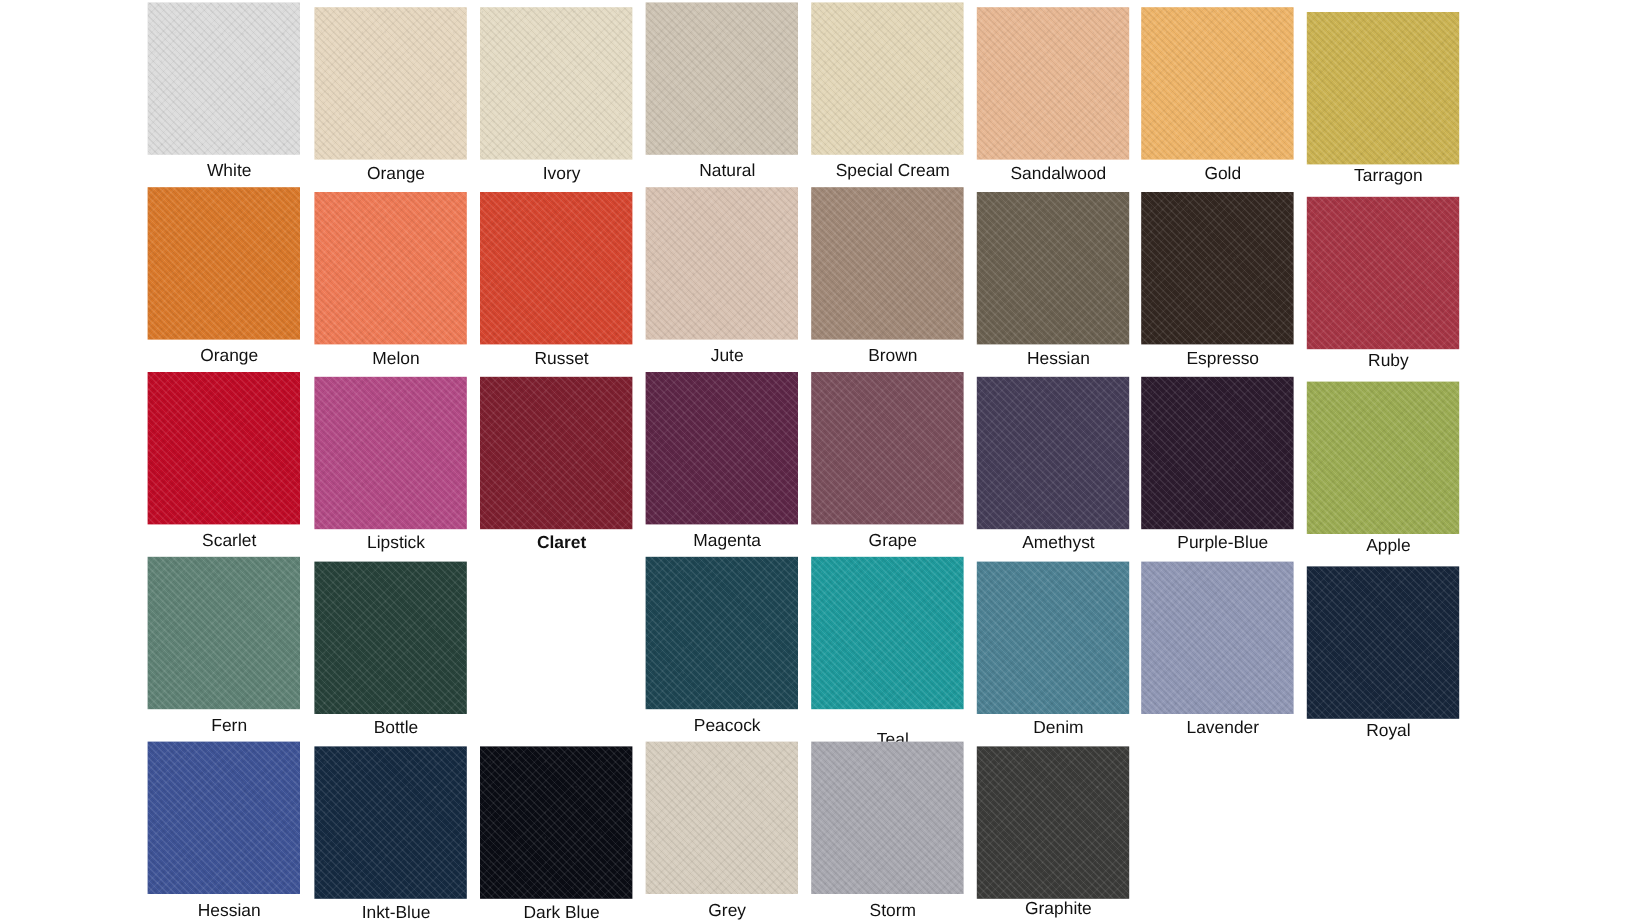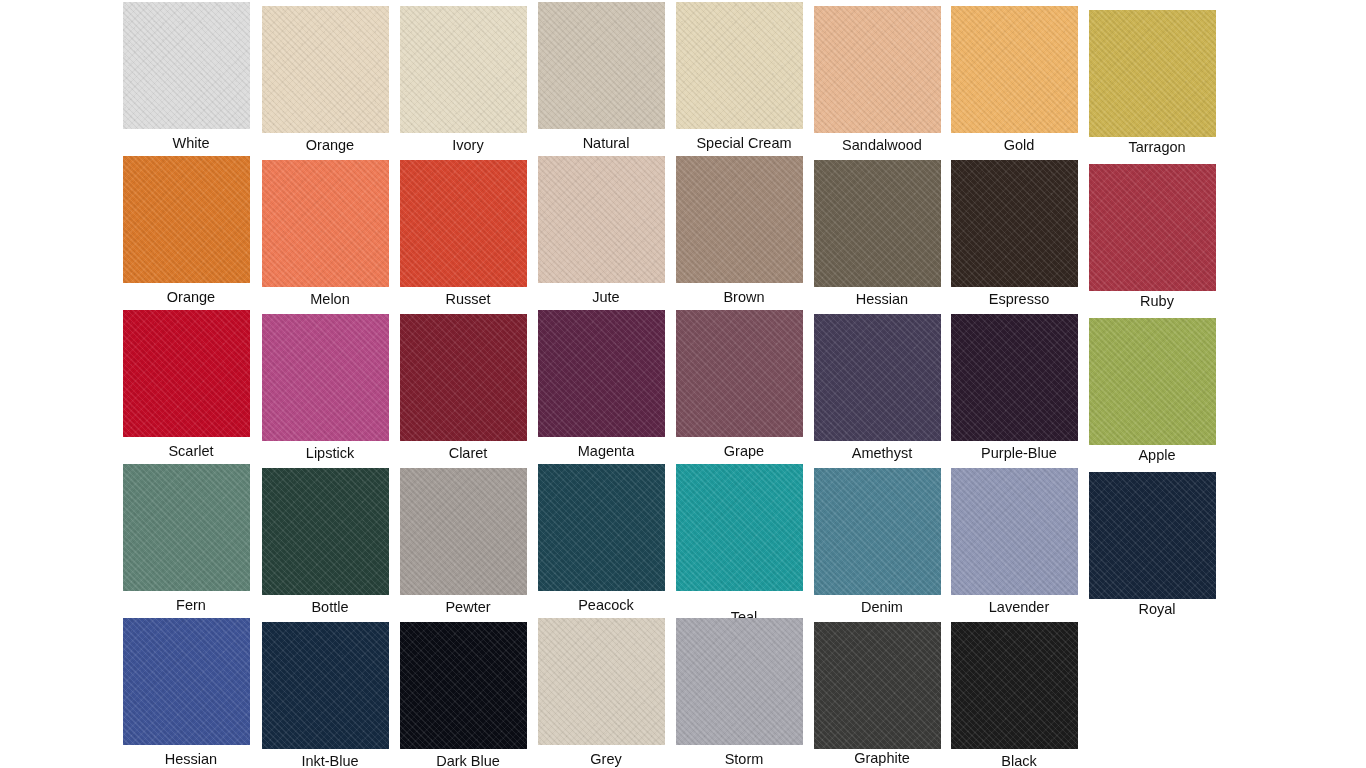--- a/index.html
+++ b/index.html
@@ -145,21 +145,21 @@
       <div class="swatch-label" style="padding-top: 2px;">Ruby</div>
     </div>
     <div class="swatch-cell" style="left: 123px; top: 310px;">
       <div class="swatch-chip" title="Scarlet" style="background-color: rgb(192, 10, 38);"></div>
       <div class="swatch-label" style="padding-top: 6px;">Scarlet</div>
     </div>
     <div class="swatch-cell" style="left: 262px; top: 314px;">
       <div class="swatch-chip" title="Lipstick" style="background-color: rgb(179, 74, 134);"></div>
       <div class="swatch-label" style="padding-top: 4px;">Lipstick</div>
     </div>
-    <div class="swatch-cell" style="left: 400px; top: 314px;">
+    <div class="swatch-cell" style="left: 400px; top: 314px; font-weight: bold;">
       <div class="swatch-chip" title="Claret" style="background-color: rgb(125, 31, 47);"></div>
       <div class="swatch-label" style="padding-top: 4px;">Claret</div>
     </div>
     <div class="swatch-cell" style="left: 538px; top: 310px;">
       <div class="swatch-chip" title="Magenta" style="background-color: rgb(93, 38, 71);"></div>
       <div class="swatch-label" style="padding-top: 6px;">Magenta</div>
     </div>
     <div class="swatch-cell" style="left: 676px; top: 310px;">
       <div class="swatch-chip" title="Grape" style="background-color: rgb(122, 79, 92);"></div>
       <div class="swatch-label" style="padding-top: 6px;">Grape</div>
@@ -177,24 +177,20 @@
       <div class="swatch-label" style="padding-top: 2px;">Apple</div>
     </div>
     <div class="swatch-cell" style="left: 123px; top: 464px;">
       <div class="swatch-chip" title="Fern" style="background-color: rgb(95, 130, 117);"></div>
       <div class="swatch-label" style="padding-top: 6px;">Fern</div>
     </div>
     <div class="swatch-cell" style="left: 262px; top: 468px;">
       <div class="swatch-chip" title="Bottle" style="background-color: rgb(39, 66, 58);"></div>
       <div class="swatch-label" style="padding-top: 4px;">Bottle</div>
     </div>
-    <div class="swatch-cell" style="left: 400px; top: 468px;">
-      <div class="swatch-chip" title="Pewter" style="background-color: rgb(163, 156, 151);"></div>
-      <div class="swatch-label" style="padding-top: 4px;">Pewter</div>
-    </div>
     <div class="swatch-cell" style="left: 538px; top: 464px;">
       <div class="swatch-chip" title="Peacock" style="background-color: rgb(30, 70, 83);"></div>
       <div class="swatch-label" style="padding-top: 6px;">Peacock</div>
     </div>
     <div class="swatch-cell" style="left: 676px; top: 464px;">
       <div class="swatch-chip" title="Teal" style="background-color: rgb(30, 154, 156);"></div>
       <div class="swatch-label" style="padding-top: 18px;">Teal</div>
     </div>
     <div class="swatch-cell" style="left: 814px; top: 468px;">
       <div class="swatch-chip" title="Denim" style="background-color: rgb(77, 129, 147);"></div>
@@ -225,17 +221,13 @@
       <div class="swatch-label" style="padding-top: 6px;">Grey</div>
     </div>
     <div class="swatch-cell" style="left: 676px; top: 618px;">
       <div class="swatch-chip" title="Storm" style="background-color: rgb(168, 168, 176);"></div>
       <div class="swatch-label" style="padding-top: 6px;">Storm</div>
     </div>
     <div class="swatch-cell" style="left: 814px; top: 622px;">
       <div class="swatch-chip" title="Graphite" style="background-color: rgb(59, 59, 57);"></div>
       <div class="swatch-label" style="padding-top: 1px;">Graphite</div>
     </div>
-    <div class="swatch-cell" style="left: 951px; top: 622px;">
-      <div class="swatch-chip" title="Black" style="background-color: rgb(28, 28, 28);"></div>
-      <div class="swatch-label" style="padding-top: 4px;">Black</div>
-    </div>
   </div>
 
 </body></html>

